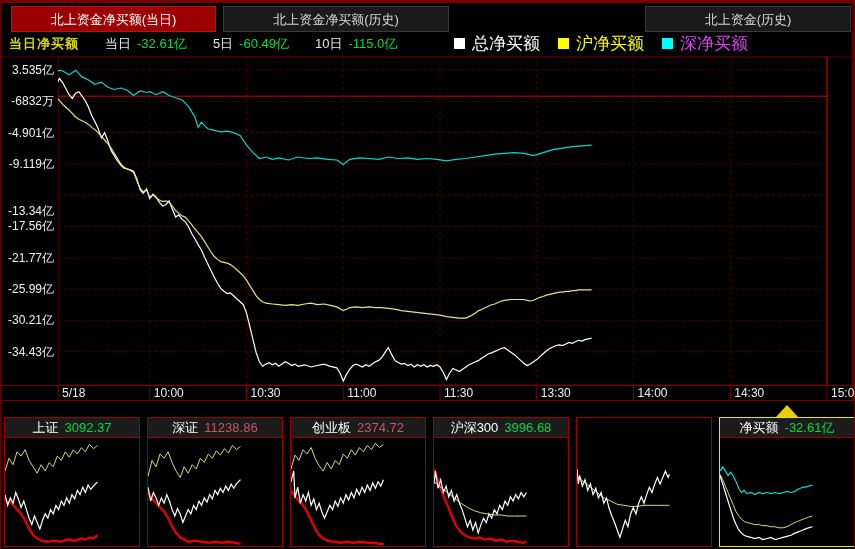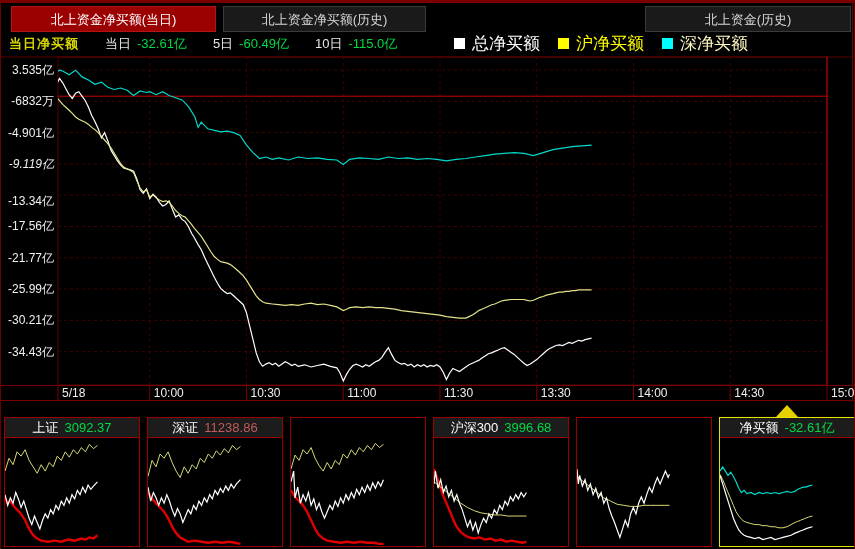--- a/index.html
+++ b/index.html
@@ -47,21 +47,21 @@
   }
   .panel.selected .tri{display:block;}
 </style>
 </head>
 <body>
 
 <div id="window">
 
   <div id="tabbar">
     <div class="tab active" style="left: 10px; width: 205px;">北上资金净买额(当日)</div>
-    <div class="tab" style="left: 222px; width: 203px;">北上资金净买额(历史)</div>
+    <div class="tab" style="left: 222px; width: 226px;">北上资金净买额(历史)</div>
     <div class="tab" style="left: 644px; width: 206px;">北上资金(历史)</div>
   </div>
 
   <div id="infobar">
     <span class="title">当日净买额</span>
     <span class="stat">
       <span class="lbl">当日</span>
       <span class="val">-32.61亿</span>
     </span>
     <span class="stat">
@@ -76,21 +76,21 @@
       <span class="legend-item">
         <span class="sw" style="background: rgb(255, 255, 255);"></span>
         <span class="lt" style="color: rgb(255, 255, 255);">总净买额</span>
       </span>
       <span class="legend-item">
         <span class="sw" style="background: rgb(255, 255, 0);"></span>
         <span class="lt" style="color: rgb(255, 255, 0);">沪净买额</span>
       </span>
       <span class="legend-item">
         <span class="sw" style="background: rgb(0, 255, 255);"></span>
-        <span class="lt" style="color: #fef9c3;">深净买额</span>
+        <span class="lt" style="color: #d946ef;">深净买额</span>
       </span>
     </span>
   </div>
 
   <div id="chart-region">
     <svg id="main-svg" width="855" height="410">
         <defs>
           <clipPath id="plotclip">
             <rect x="57" y="57" width="769" height="328"></rect>
           </clipPath>
@@ -129,22 +129,22 @@
         <line x1="729.25" y1="385" x2="729.25" y2="400" stroke="#7a0000"></line>
         <line x1="826" y1="385" x2="826" y2="400" stroke="#7a0000"></line>
         <polyline points="52.0,92.5 55.2,85.1 58.5,78.4 61.7,82.8 64.9,88.8 68.1,94.7 71.3,98.4 74.6,93.2 77.8,91.7 81.0,96.2 84.3,100.7 87.5,107.3 90.7,115.5 93.9,121.4 97.2,128.8 100.4,137.8 103.6,132.6 106.8,140.7 110.1,150.4 113.3,155.6 116.5,160.8 119.7,165.2 123.0,168.2 129.4,169.7 132.6,171.1 135.9,179.3 139.1,189.7 142.3,193.4 145.5,188.9 148.8,198.6 152.0,194.1 155.2,197.1 158.4,202.3 161.7,206.0 164.9,204.5 168.1,200.8 171.3,209.0 174.6,217.1 177.8,214.9 181.0,219.4 184.2,221.6 187.5,226.8 190.7,233.5 193.9,238.7 197.1,244.6 200.3,249.8 203.6,257.2 206.8,263.9 210.0,270.6 213.3,277.2 216.5,283.2 219.7,288.4 222.9,291.3 226.2,293.6 229.4,292.8 232.6,295.8 235.8,298.8 239.1,301.7 242.3,304.7 245.5,312.9 248.7,326.2 252.0,339.6 255.2,352.9 258.4,361.8 261.6,366.3 264.9,364.1 268.1,362.6 271.3,364.8 274.5,363.3 277.8,366.3 281.0,364.1 284.2,361.8 287.4,363.3 290.6,365.5 293.9,364.1 297.1,366.3 303.6,364.8 310.0,367.0 316.4,365.5 322.9,364.1 329.4,366.3 335.8,367.8 339.0,373.0 342.3,381.1 345.5,374.4 348.7,369.3 351.9,365.5 355.2,364.1 358.4,365.5 361.6,367.0 364.8,364.8 368.1,366.3 371.3,364.1 374.5,361.8 377.7,360.4 380.9,357.4 384.2,352.2 387.4,347.7 390.6,354.4 393.9,360.4 397.1,362.6 400.3,364.1 403.5,363.3 406.8,365.5 410.0,364.1 413.2,367.0 416.4,364.8 419.7,366.3 422.9,364.8 426.1,367.0 429.3,365.5 432.6,366.3 435.8,364.8 439.0,367.0 442.2,372.2 445.4,379.6 448.7,373.0 451.9,368.5 455.1,370.0 458.4,371.5 461.6,369.3 464.8,367.0 468.0,364.8 471.3,363.3 474.5,361.8 477.7,360.4 480.9,358.1 484.2,355.9 487.4,353.7 490.6,352.9 493.8,351.4 497.1,350.0 500.3,348.5 503.5,347.7 506.7,350.0 509.9,352.2 513.2,354.4 516.4,357.4 519.6,360.4 522.9,363.3 526.1,365.5 529.3,364.1 532.5,361.8 535.8,359.6 539.0,356.6 542.2,353.7 545.4,350.7 548.7,348.5 551.9,347.0 555.1,345.5 558.3,344.8 561.5,345.5 564.8,344.0 568.0,342.5 571.2,343.3 574.5,341.8 577.7,340.3 580.9,341.1 584.1,339.6 587.4,338.8 590.6,338.1" fill="none" stroke="#ffffff" stroke-width="1.2" clip-path="url(#plotclip)"></polyline>
         <polyline points="52.0,93.2 55.2,96.9 58.5,100.7 61.7,104.4 64.9,107.3 68.1,110.3 71.3,113.3 74.6,117.0 77.8,119.2 81.0,120.7 84.3,122.2 87.5,124.4 90.7,127.4 93.9,129.6 97.2,132.6 100.4,136.3 103.6,140.0 106.8,143.7 110.1,148.1 113.3,153.3 116.5,158.5 119.7,163.7 123.0,167.4 129.4,170.4 132.6,172.6 135.9,180.8 139.1,188.2 142.3,191.9 145.5,189.7 148.8,197.1 152.0,194.9 155.2,197.9 158.4,200.1 161.7,201.6 164.9,200.8 168.1,202.3 171.3,206.0 174.6,210.5 177.8,213.4 181.0,215.7 184.2,217.1 187.5,220.9 190.7,224.6 193.9,229.0 197.1,232.7 200.3,236.4 203.6,241.6 206.8,246.8 210.0,252.0 213.3,256.5 216.5,259.4 219.7,261.7 222.9,262.4 226.2,263.1 229.4,264.6 232.6,266.9 235.8,269.8 239.1,272.8 242.3,275.8 245.5,280.2 248.7,285.4 252.0,290.6 255.2,295.8 258.4,299.5 261.6,301.7 264.9,303.2 271.3,304.0 277.8,304.7 284.2,305.4 290.6,304.7 297.1,305.4 303.6,304.0 310.0,303.2 316.4,304.7 322.9,304.0 329.4,305.4 335.8,306.9 342.3,310.6 345.5,309.2 348.7,307.7 355.2,306.9 361.6,307.7 368.1,306.9 374.5,307.7 380.9,307.7 387.4,308.4 393.9,309.2 400.3,310.6 406.8,311.4 413.2,312.1 419.7,312.9 426.1,313.6 432.6,314.3 439.0,315.1 445.4,316.6 451.9,317.3 458.4,318.1 464.8,318.1 468.0,316.6 471.3,315.1 474.5,312.9 477.7,310.6 480.9,309.2 484.2,307.7 487.4,306.2 490.6,304.7 493.8,304.0 497.1,302.5 500.3,301.0 503.5,300.3 509.9,299.5 516.4,299.5 522.9,299.5 526.1,300.3 529.3,301.0 532.5,300.3 535.8,298.8 539.0,297.3 542.2,296.5 545.4,295.1 548.7,294.3 551.9,293.6 555.1,292.8 558.3,292.1 561.5,292.1 564.8,291.3 568.0,291.3 571.2,290.6 574.5,290.6 577.7,289.9 580.9,289.9 584.1,289.9 587.4,289.9 590.6,289.9" fill="none" stroke="#e2e28a" stroke-width="1.2" clip-path="url(#plotclip)"></polyline>
         <polyline points="52.0,73.9 58.5,70.2 61.7,71.0 68.1,74.7 74.6,70.2 81.0,76.9 87.5,79.9 93.9,84.3 100.4,82.1 106.8,87.3 113.3,89.5 119.7,88.0 126.2,90.3 132.6,95.5 139.1,91.0 145.5,92.5 148.8,91.7 155.2,94.7 161.7,91.7 168.1,95.5 174.6,97.7 181.0,99.9 187.5,106.6 193.9,117.0 197.1,127.4 200.3,122.2 206.8,128.8 213.3,130.3 219.7,131.8 226.2,131.1 232.6,132.6 239.1,135.5 245.5,145.2 252.0,152.6 258.4,158.5 264.9,157.0 271.3,159.3 277.8,157.8 287.4,160.0 297.1,157.0 306.8,158.5 316.4,157.8 326.1,159.3 335.8,160.0 342.3,164.5 348.7,159.3 358.4,157.8 368.1,158.5 377.7,159.3 387.4,157.0 397.1,158.5 406.8,157.8 416.4,159.3 426.1,158.5 435.8,159.3 445.4,160.8 455.1,159.3 464.8,158.5 474.5,157.0 484.2,155.6 493.8,154.1 503.5,153.3 513.2,152.6 522.9,153.3 532.5,155.6 542.2,152.6 551.9,149.6 561.5,148.1 571.2,146.7 580.9,145.9 590.6,145.2" fill="none" stroke="#00d9cc" stroke-width="1.2" clip-path="url(#plotclip)"></polyline>
       </svg>
     <div id="y-labels">
         <div class="ylab" style="left: 0px; top: 63.9703px;">3.535亿</div>
         <div class="ylab" style="left: 0px; top: 95.2693px;">-6832万</div>
         <div class="ylab" style="left: 0px; top: 126.565px;">-4.901亿</div>
-        <div class="ylab" style="left: 0px; top: 157.863px; font-style: italic;">-9.119亿</div>
-        <div class="ylab" style="left: 0px; top: 195px;">-13.34亿</div>
+        <div class="ylab" style="left: 0px; top: 157.863px;">-9.119亿</div>
+        <div class="ylab" style="left: 0px; top: 205px;">-13.34亿</div>
         <div class="ylab" style="left: 0px; top: 220.495px;">-17.56亿</div>
         <div class="ylab" style="left: 0px; top: 251.733px;">-21.77亿</div>
         <div class="ylab" style="left: 0px; top: 283.046px;">-25.99亿</div>
         <div class="ylab" style="left: 0px; top: 314.358px;">-30.21亿</div>
         <div class="ylab" style="left: 0px; top: 345.671px;">-34.43亿</div>
       </div>
     <div id="x-labels">
         <div class="xlab" style="left: 61px;">5/18</div>
         <div class="xlab" style="left: 152.75px;">10:00</div>
         <div class="xlab" style="left: 249.5px;">10:30</div>
@@ -181,20 +181,24 @@
       <div class="pchart">
           <svg viewBox="0 0 100 100" preserveAspectRatio="none">
             <polyline points="0,50 3,56 6,60 9,64 12,68 15,74 18,82 21,88 24,92 27,94 30,96 35,95 40,96 45,97 50,96 55,97 60,96 65,97 69,98" fill="none" stroke="#e00000" stroke-width="2.4" vector-effect="non-scaling-stroke" style="vector-effect: non-scaling-stroke;"></polyline>
             <polyline points="0,35 3,20 6,26 9,14 12,18 15,12 18,22 21,30 24,36 27,26 30,32 33,24 36,28 39,18 42,22 45,14 48,18 51,11 54,15 57,9 60,13 63,6 66,10 69,7" fill="none" stroke="#d8d878" stroke-width="1" vector-effect="non-scaling-stroke" style="vector-effect: non-scaling-stroke;"></polyline>
             <polyline points="0,45 2,58 4,50 6,55 8,62 10,55 12,60 14,52 16,58 18,66 20,72 22,65 24,70 26,78 28,72 30,66 32,70 34,62 36,66 38,58 40,62 42,55 44,59 46,52 48,56 50,48 52,52 54,46 56,50 58,44 60,48 62,42 64,46 66,42 69,38" fill="none" stroke="#ffffff" stroke-width="1.2" vector-effect="non-scaling-stroke" style="vector-effect: non-scaling-stroke;"></polyline>
           </svg>
         </div>
     </div>
     <div class="panel">
 
+      <div class="ptitle">
+          <span class="pname">创业板</span>
+          <span class="pval" style="color: rgb(194, 90, 90);">2374.72</span>
+        </div>
       <div class="pchart">
           <svg viewBox="0 0 100 100" preserveAspectRatio="none">
             <polyline points="0,48 3,54 6,58 9,62 12,68 15,76 18,84 21,90 24,93 27,95 32,96 37,97 42,96 47,97 52,96 57,97 62,97 66,98 69,98" fill="none" stroke="#e00000" stroke-width="2.4" vector-effect="non-scaling-stroke" style="vector-effect: non-scaling-stroke;"></polyline>
             <polyline points="0,28 3,15 6,20 9,10 12,14 15,8 18,18 21,25 24,30 27,22 30,28 33,20 36,24 39,14 42,18 45,10 48,15 51,8 54,12 57,6 60,10 63,4 66,8 69,5" fill="none" stroke="#d8d878" stroke-width="1" vector-effect="non-scaling-stroke" style="vector-effect: non-scaling-stroke;"></polyline>
             <polyline points="0,40 2,30 3,55 5,45 7,60 9,52 11,58 13,50 15,62 17,56 19,66 21,60 23,68 25,74 27,68 29,62 31,66 33,58 35,63 37,55 39,60 41,52 43,57 45,50 47,55 49,47 51,52 53,45 55,50 57,43 59,48 61,41 63,46 65,40 67,44 69,38" fill="none" stroke="#ffffff" stroke-width="1.2" vector-effect="non-scaling-stroke" style="vector-effect: non-scaling-stroke;"></polyline>
           </svg>
         </div>
     </div>
     <div class="panel">
 

